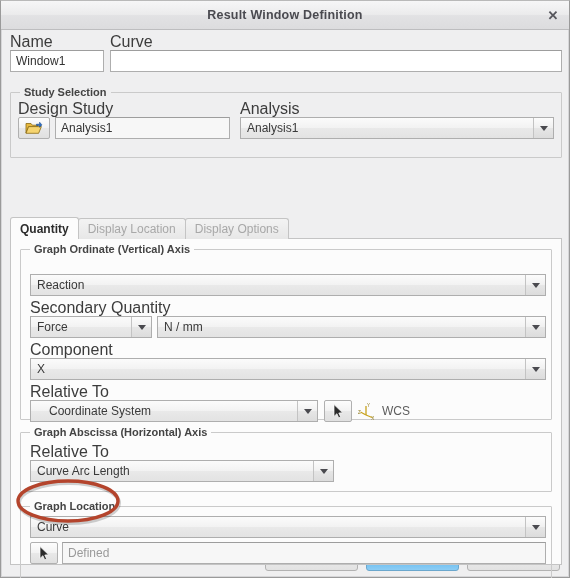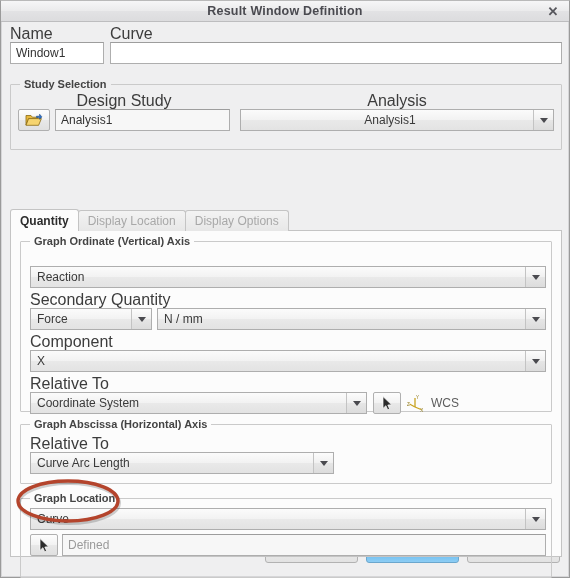--- a/index.html
+++ b/index.html
@@ -23,21 +23,21 @@
     width: 570px;
     height: 578px;
     box-sizing: border-box;
     background: #efeff0;
     border: 1px solid #9a9a9a;
     border-top: 1px solid #b9b9b9;
     box-shadow: inset 0 0 0 1px #d6d6d8;
   }
   .titlebar {
     position: relative;
-    height: 21px;
+    height: 29px;
     box-sizing: border-box;
     background: linear-gradient(to bottom, #f6f6f7 0%, #ebebec 48%, #e2e2e4 52%, #dcdcde 100%);
     border-bottom: 1px solid #bdbdbf;
     display: flex;
     align-items: center;
     justify-content: center;
   }
   .titlebar-title {
     font-size: 12.5px;
     font-weight: bold;
@@ -259,21 +259,21 @@
         </div>
         <div style="flex:1;">
           <div class="row-label">Curve</div>
           <div class="textfield" title="">
             <span></span>
           </div>
         </div>
       </div>
     </div>
 
-    <div class="group on-gray" style="position:absolute; left:9px; top:62px; width:552px; height:66px;text-align:center;">
+    <div class="group on-gray" style="position:absolute; left:9px; top:62px; width:552px; height:66px;">
       <div class="group-title">Study Selection</div>
 
       <div style="position:absolute; left:7px; top:8px; width:536px; display:flex; gap:10px;">
         <div style="width:212px;">
           <div class="row-label">Design Study</div>
           <div style="display:flex; gap:5px;">
             <div class="iconbtn">
               <svg width="18" height="14" viewBox="0 0 18 14">
                 <path d="M1 12 L1 2.5 L6 2.5 L7.4 4.2 L12.6 4.2 L12.6 5.6 L3.6 5.6 L1 12 Z" fill="#e8b93e" stroke="#8a6a12" stroke-width="0.8" stroke-linejoin="round"></path>
                 <path d="M3.6 5.6 L16.4 5.6 L13.6 12.3 L1 12.3 Z" fill="#f6d46f" stroke="#8a6a12" stroke-width="0.8" stroke-linejoin="round"></path>
@@ -337,21 +337,21 @@
             <div class="row-label" style="margin-top:4px;">Component</div>
             <div class="combo">
               <span class="combo-text">X</span>
               <span class="combo-arrow">
                   <i class="arrow-glyph"></i>
                 </span>
             </div>
 
             <div class="row-label" style="margin-top:4px;">Relative To</div>
             <div style="display:flex; align-items:center; gap:6px;">
-              <div class="combo" style="width:337px;">
+              <div class="combo" style="width:288px;padding-left:12px;">
                 <span class="combo-text">Coordinate System</span>
                 <span class="combo-arrow">
                     <i class="arrow-glyph"></i>
                   </span>
               </div>
               <div class="iconbtn" style="width:28px;">
                 <svg class="cursor-svg" width="11" height="15" viewBox="0 0 11 15">
                   <path d="M1 0.6 L1 12.4 L3.9 9.7 L5.7 13.8 L7.6 13.0 L5.8 9.0 L9.6 8.8 Z" fill="#2b2b2b" stroke="#ffffff" stroke-width="0.7" stroke-linejoin="round"></path>
                 </svg>
               </div>

